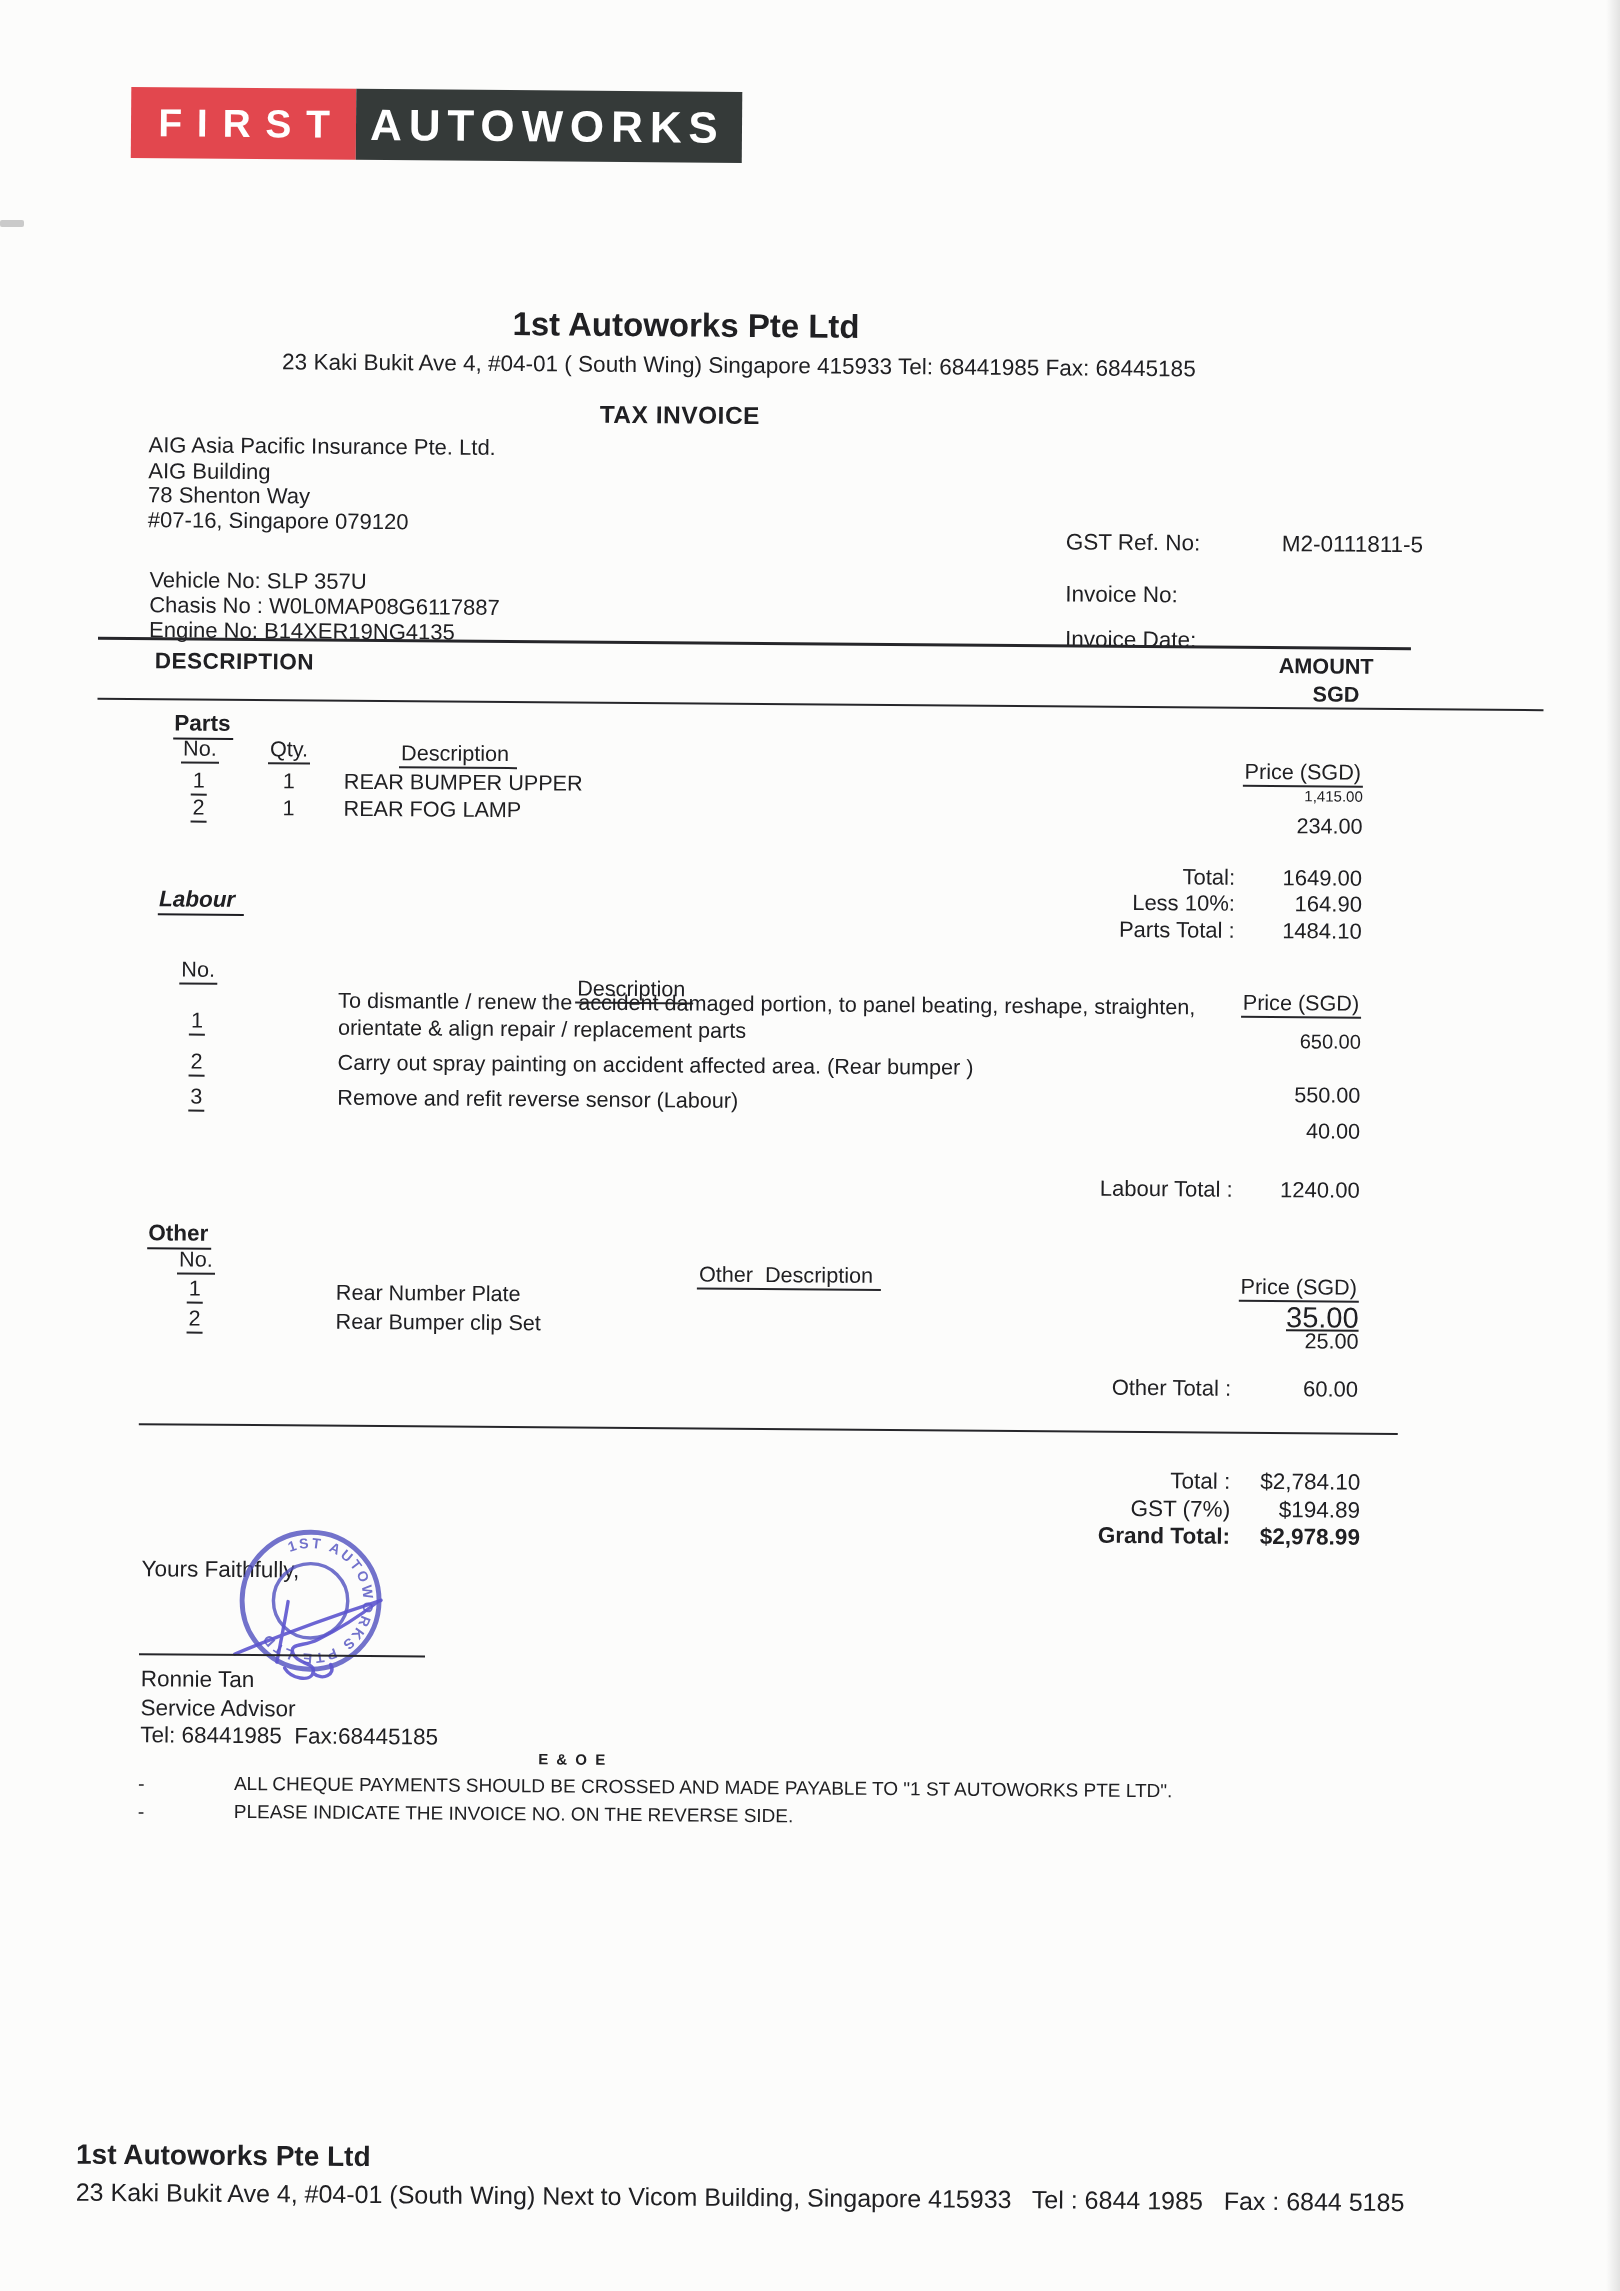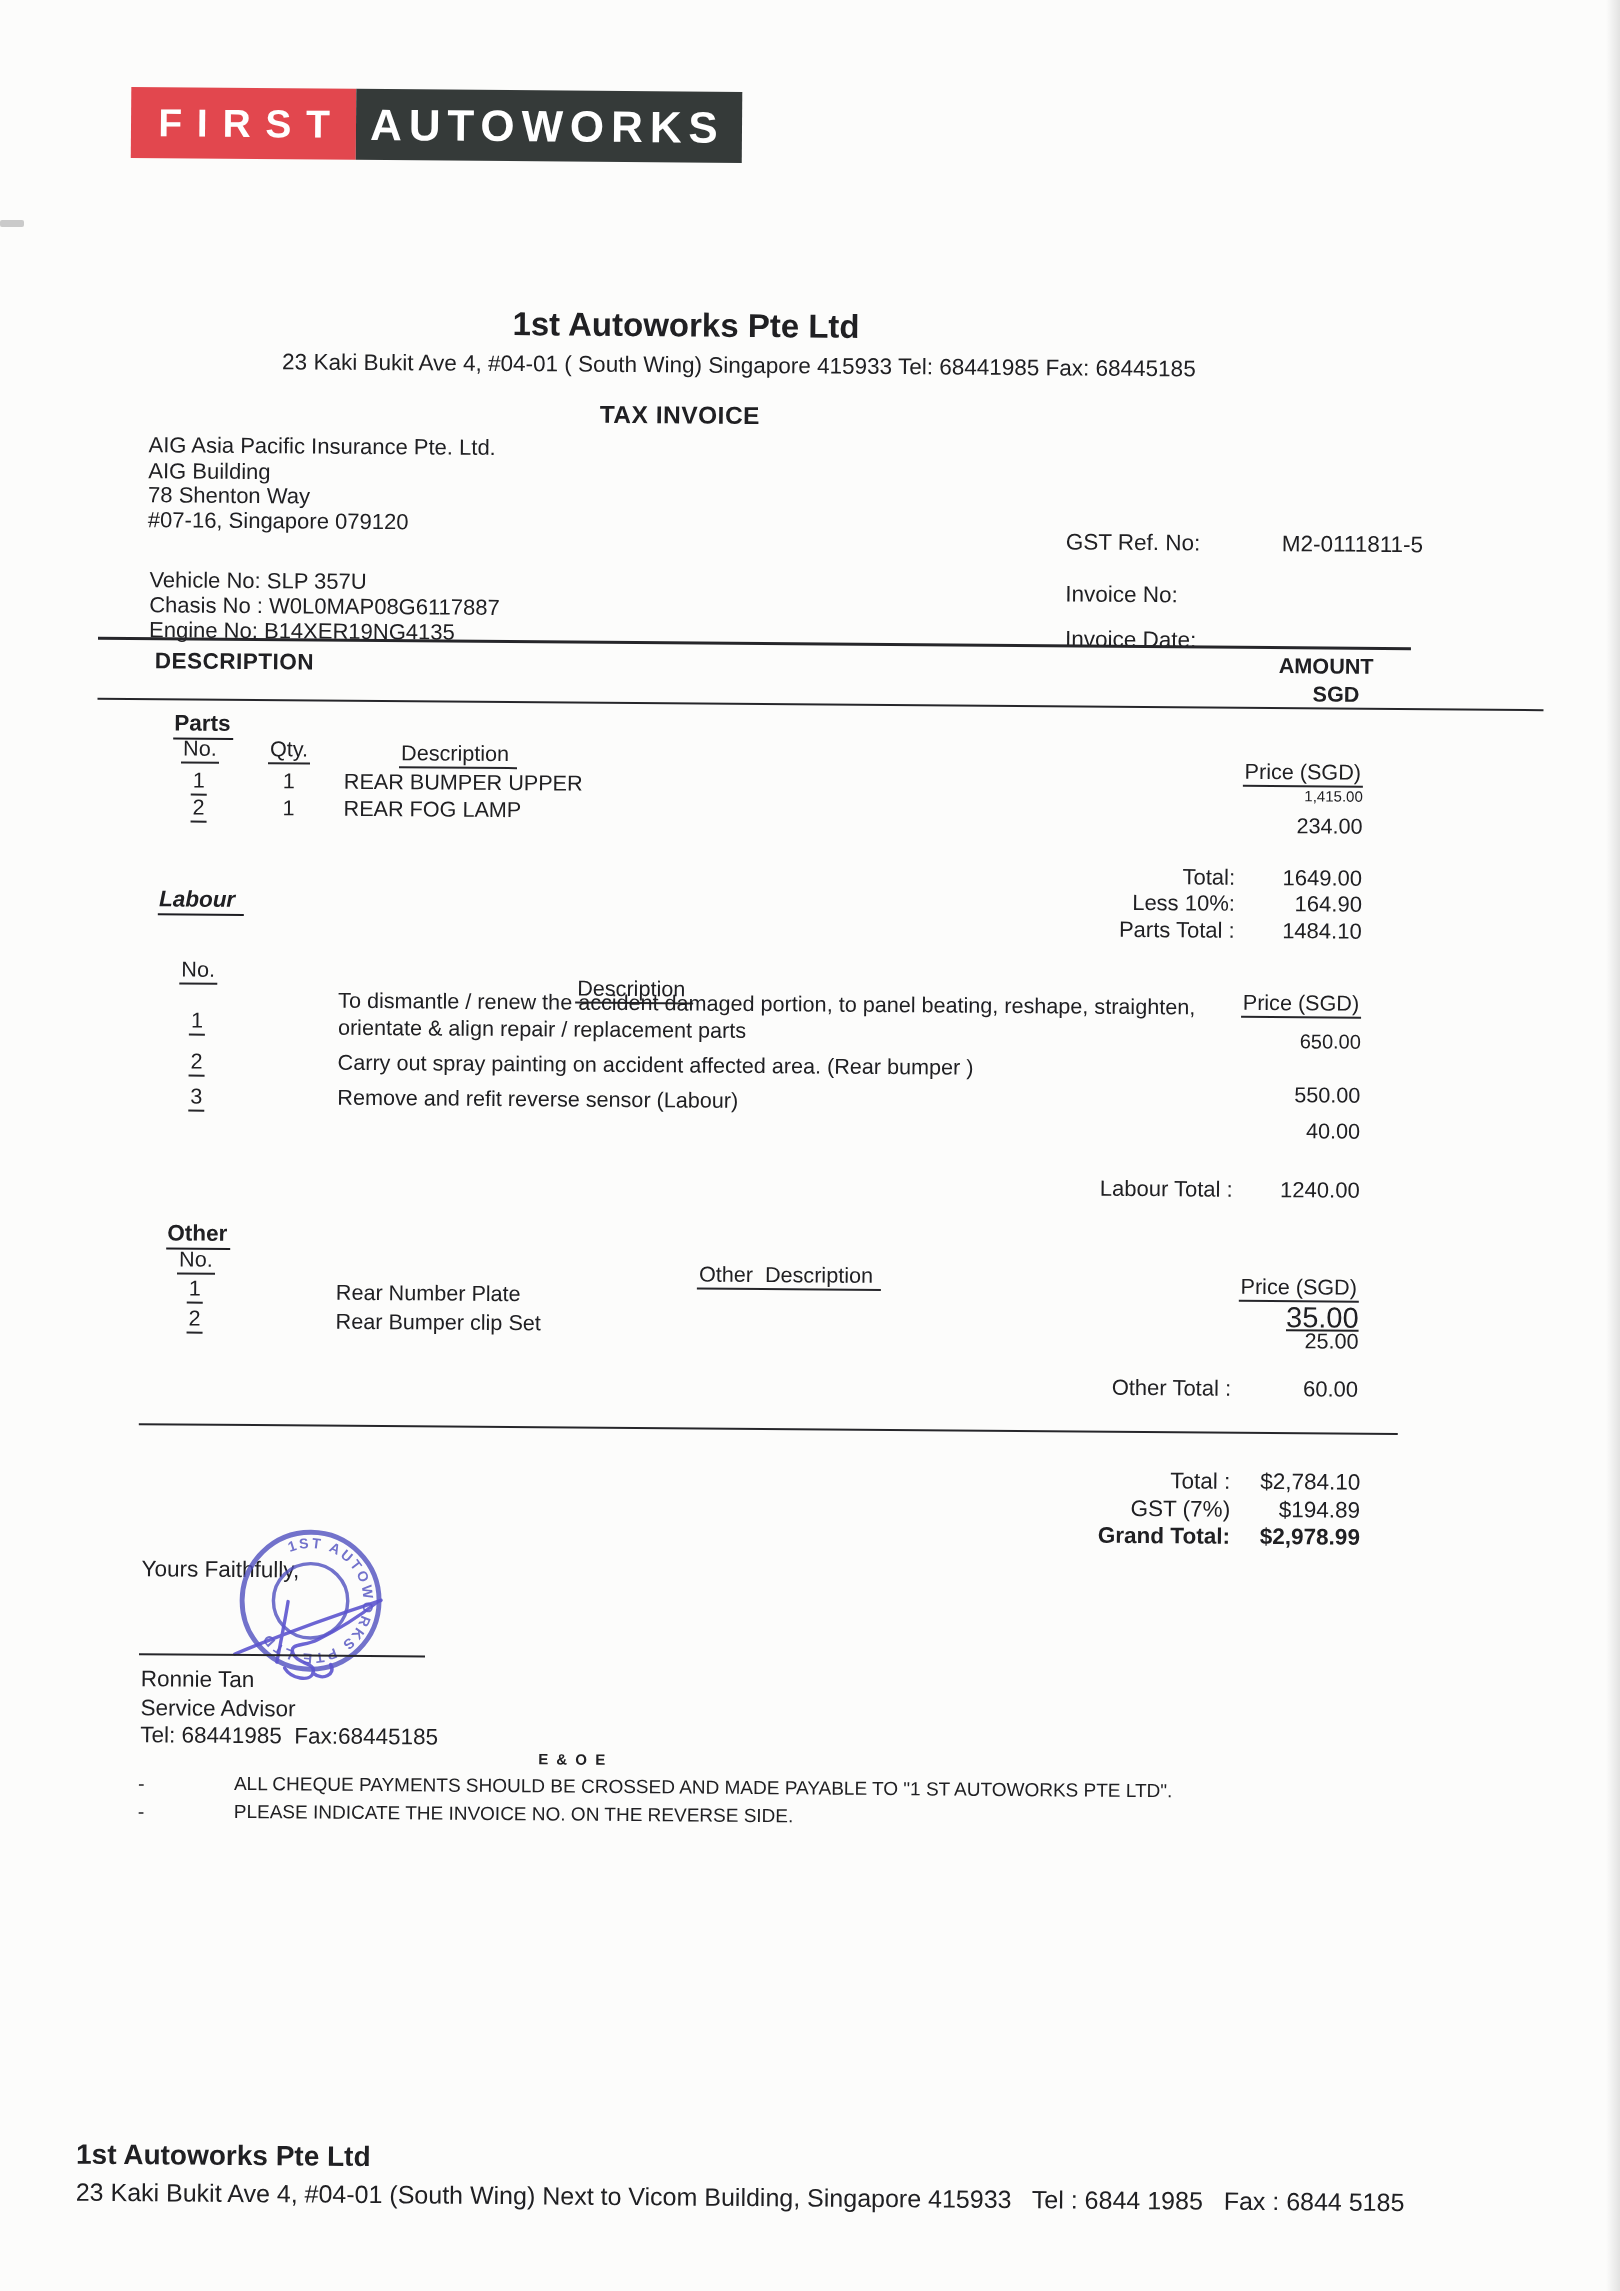--- a/index.html
+++ b/index.html
@@ -99,21 +99,21 @@
     <div class="t" style="left:341px;top:1049px;width:902px;font-size:21.6px;">Carry out spray painting on accident affected area. (Rear bumper )</div>
     <div class="t right" style="left:1217px;top:1074px;width:147px;font-size:21.6px;">550.00</div>
 
     <div class="t" style="left:192px;top:1084px;font-size:21.6px;"><span class="ul">3</span></div>
     <div class="t" style="left:341px;top:1084px;width:902px;font-size:21.6px;">Remove and refit reverse sensor (Labour)</div>
     <div class="t right" style="left:1217px;top:1110px;width:147px;font-size:21.6px;">40.00</div>
 
     <div class="t right" style="left:1021px;top:1168px;width:216px;font-size:22px;">Labour Total :</div>
     <div class="t right" style="left:1217px;top:1168px;width:147px;font-size:22px;">1240.00</div>
 
-    <div class="t b" style="left:171px;top:1220px;font-size:22.5px;"><span class="ul-heavy">Other</span></div>
+    <div class="t b" style="left:152px;top:1220px;font-size:22.5px;"><span class="ul-heavy">Other</span></div>
     <div class="t" style="left:182px;top:1247px;font-size:21.6px;"><span class="ul">No.</span></div>
     <div class="t" style="left:702px;top:1258px;font-size:21.6px;"><span class="ul">Other  Description </span></div>
     <div class="t right" style="left:1217px;top:1266px;width:147px;font-size:21.6px;"><span class="ul">Price (SGD)</span></div>
 
     <div class="t" style="left:192px;top:1276px;font-size:21.6px;"><span class="ul">1</span></div>
     <div class="t" style="left:341px;top:1279px;font-size:21.6px;">Rear Number Plate</div>
     <div class="t right" style="left:1217px;top:1292px;width:147px;font-size:29px;text-decoration:underline;">35.00</div>
 
     <div class="t" style="left:192px;top:1306px;font-size:21.6px;"><span class="ul">2</span></div>
     <div class="t" style="left:341px;top:1308px;font-size:21.6px;">Rear Bumper clip Set</div>

